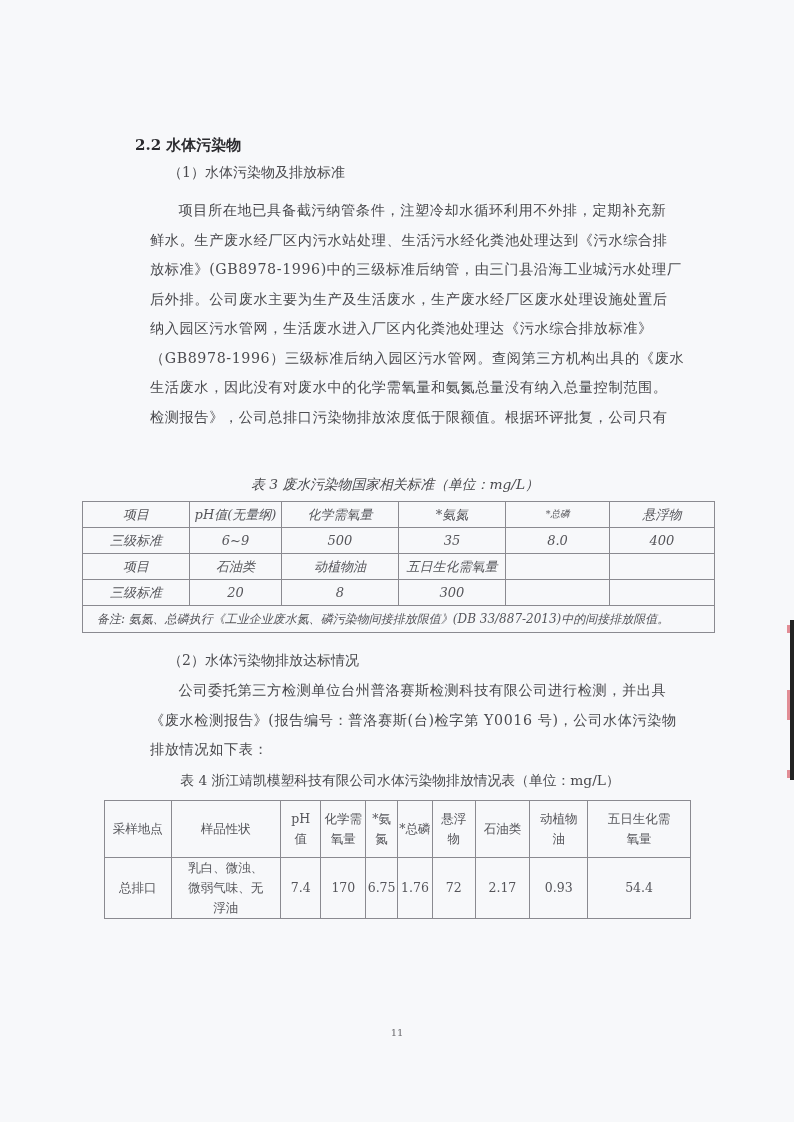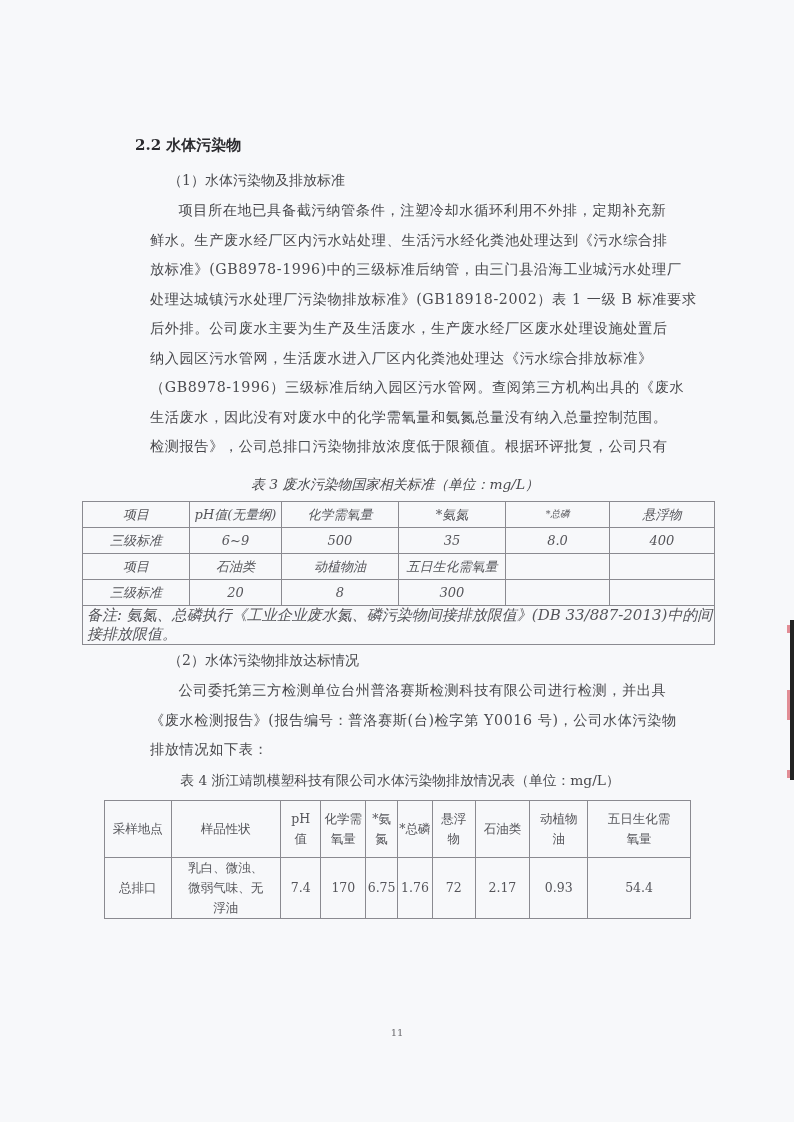--- a/index.html
+++ b/index.html
@@ -24,43 +24,42 @@
   }
   .caption {
     position: absolute; font-size: 13.8px; color: #4a4a4e; text-align: center;
   }
   table { border-collapse: collapse; position: absolute; table-layout: fixed; }
   td {
     border: 1px solid #8a8a90; text-align: center; vertical-align: middle;
     font-size: 13px; color: #55555a; padding: 0; overflow: hidden;
   }
   .t3 td { height: 25px; }
-  .t3 .note { text-align: left; font-size: 15px; padding-left: 4px; height: 26px; }
+  .t3 .note { text-align: left; font-size: 12px; padding-left: 14px; height: 26px; }
   .t4 td { font-size: 12.5px; line-height: 20px; }
   .small { font-size: 9.5px; }
   .pagenum {
     position: absolute; left: 0; width: 794px; top: 1027px; text-align: center;
     font-size: 10px; color: #6a6a6e;
   }
   .stamp { position: absolute; right: 0; width: 4px; background: #222; }
   .redmark { position: absolute; background: #d9606a; opacity: 0.7; }
 </style>
 </head>
 <body>
 
 <div class="page">
 
   <div class="heading">2.2  水体污染物</div>
-  <div class="sub" style="left:168px;top:172px;">（1）水体污染物及排放标准</div>
+  <div class="sub" style="left:168px;top:164px;">（1）水体污染物及排放标准</div>
 
   <div class="para" style="top:196px;">
     <div style="text-indent:2em">项目所在地已具备截污纳管条件，注塑冷却水循环利用不外排，定期补充新</div>
     <div style="text-indent:0">鲜水。生产废水经厂区内污水站处理、生活污水经化粪池处理达到《污水综合排</div>
     <div style="text-indent:0">放标准》(GB8978-1996)中的三级标准后纳管，由三门县沿海工业城污水处理厂</div>
-    <div style="text-indent:0">处理达城镇污水处理厂污染物排放标准》(GB18918-2002）表 1 一级 B 标准要求</div>
     <div style="text-indent:0">后外排。公司废水主要为生产及生活废水，生产废水经厂区废水处理设施处置后</div>
     <div style="text-indent:0">纳入园区污水管网，生活废水进入厂区内化粪池处理达《污水综合排放标准》</div>
     <div style="text-indent:0">（GB8978-1996）三级标准后纳入园区污水管网。查阅第三方机构出具的《废水</div>
     <div style="text-indent:0">生活废水，因此没有对废水中的化学需氧量和氨氮总量没有纳入总量控制范围。</div>
     <div style="text-indent:0">检测报告》，公司总排口污染物排放浓度低于限额值。根据环评批复，公司只有</div>
   </div>
 
   <div class="caption" style="left:200px;width:390px;top:476px;font-style:italic;">表 3  废水污染物国家相关标准（单位：mg/L）</div>
 
   <table class="t3" style="left:82px;top:501px;width:632px;font-style:italic;">

